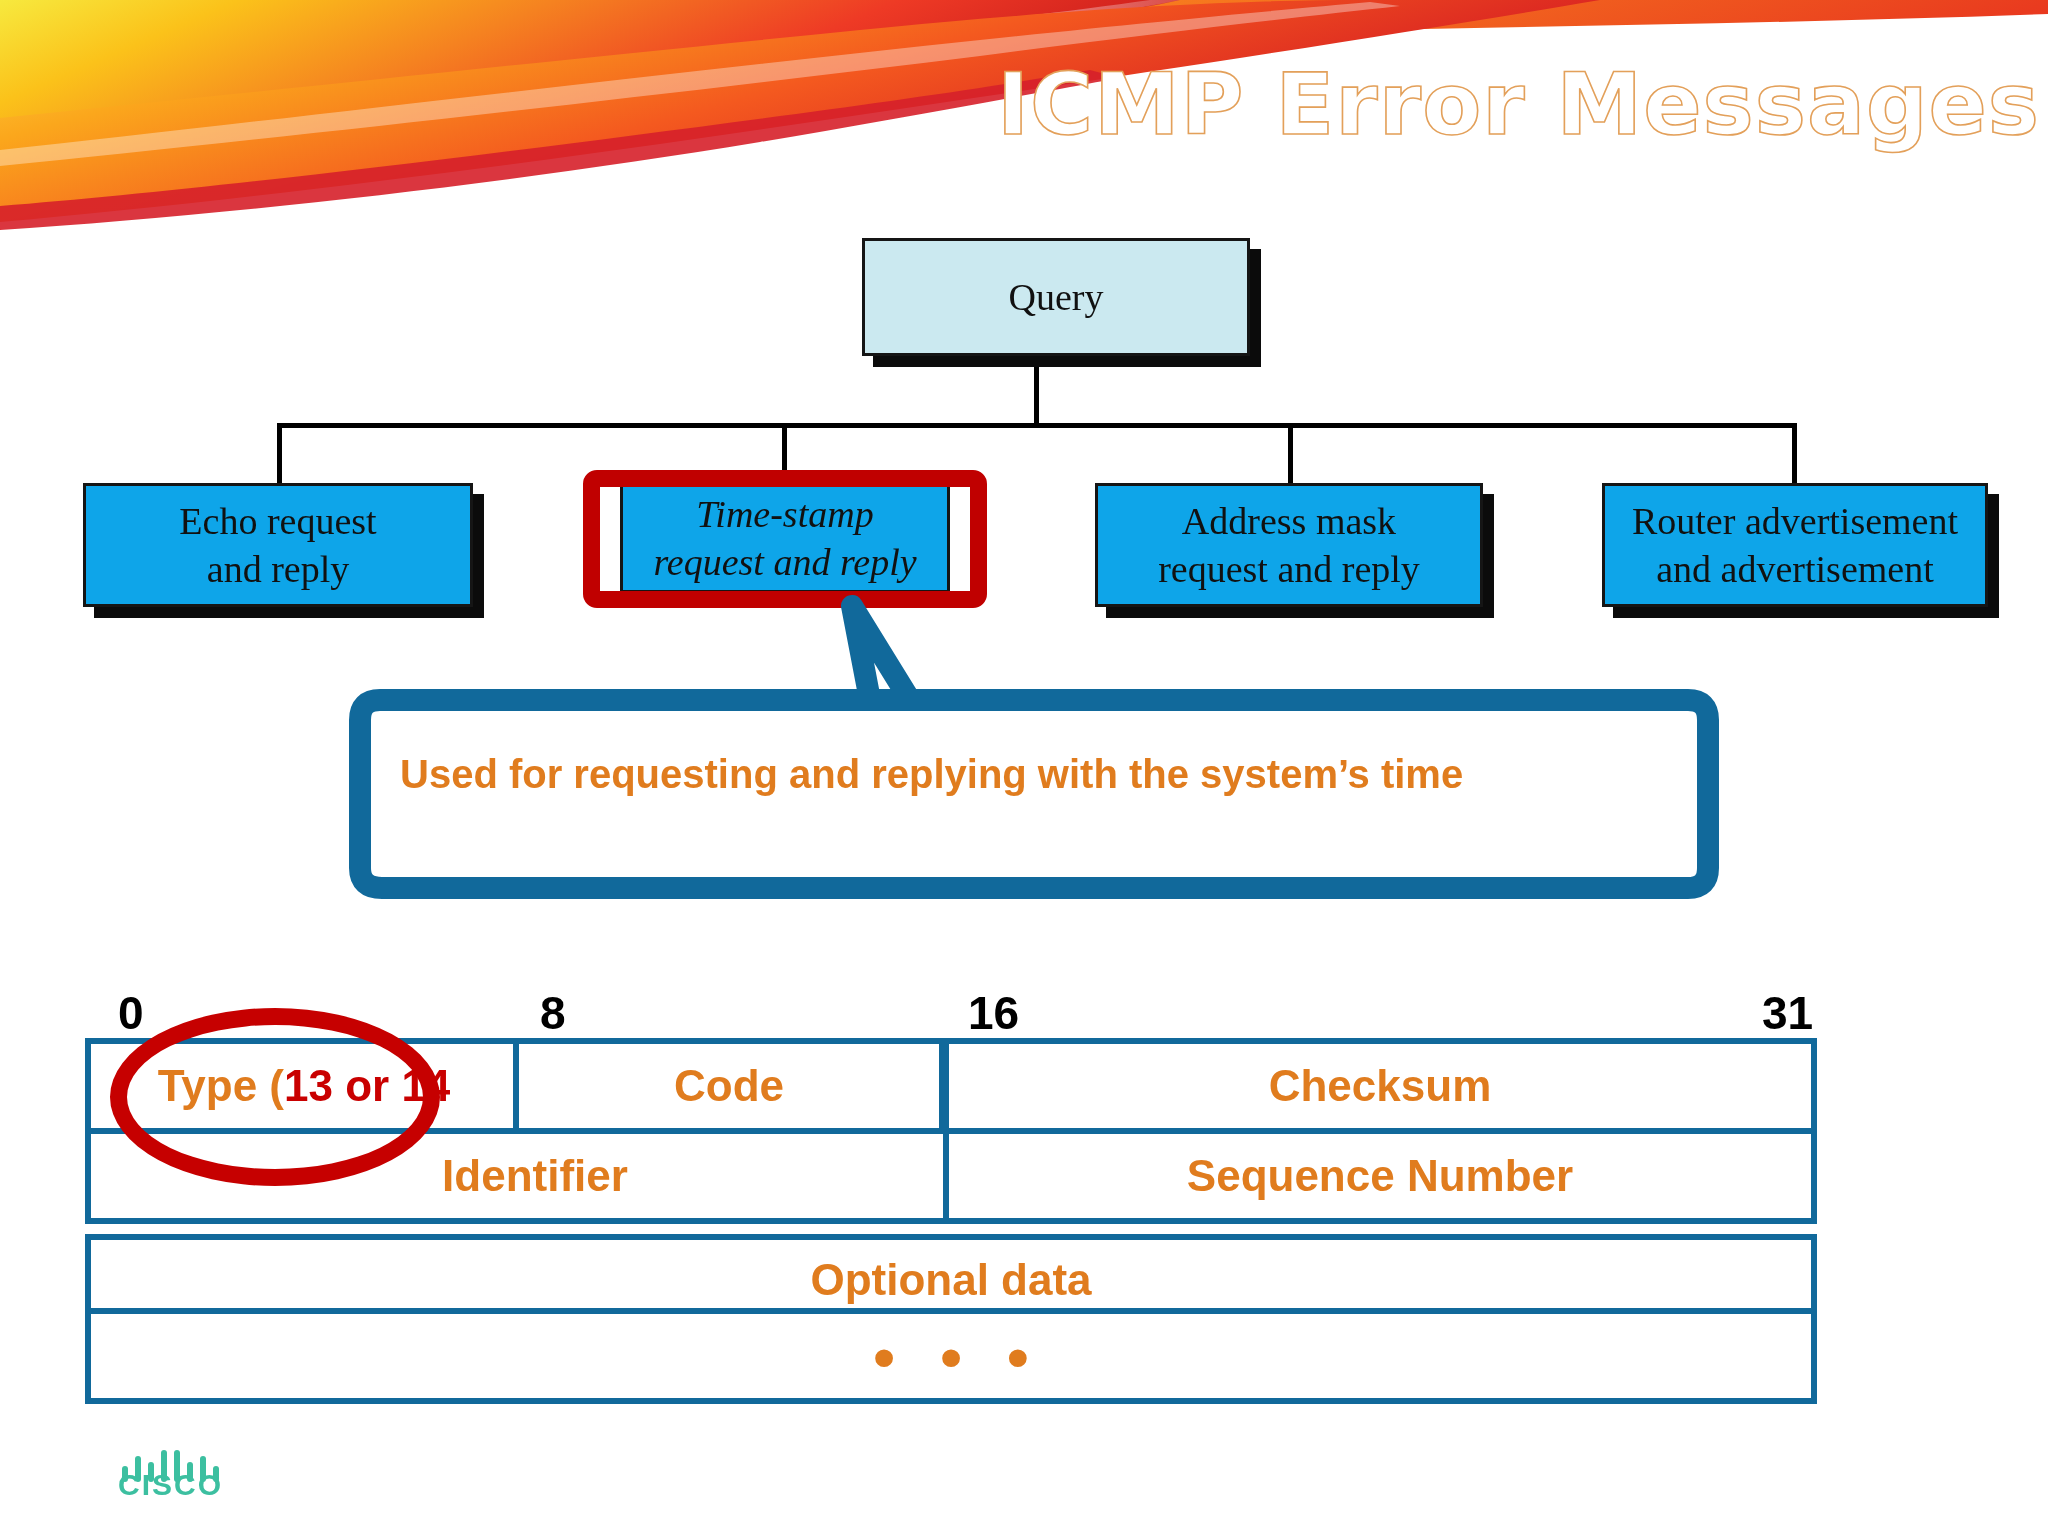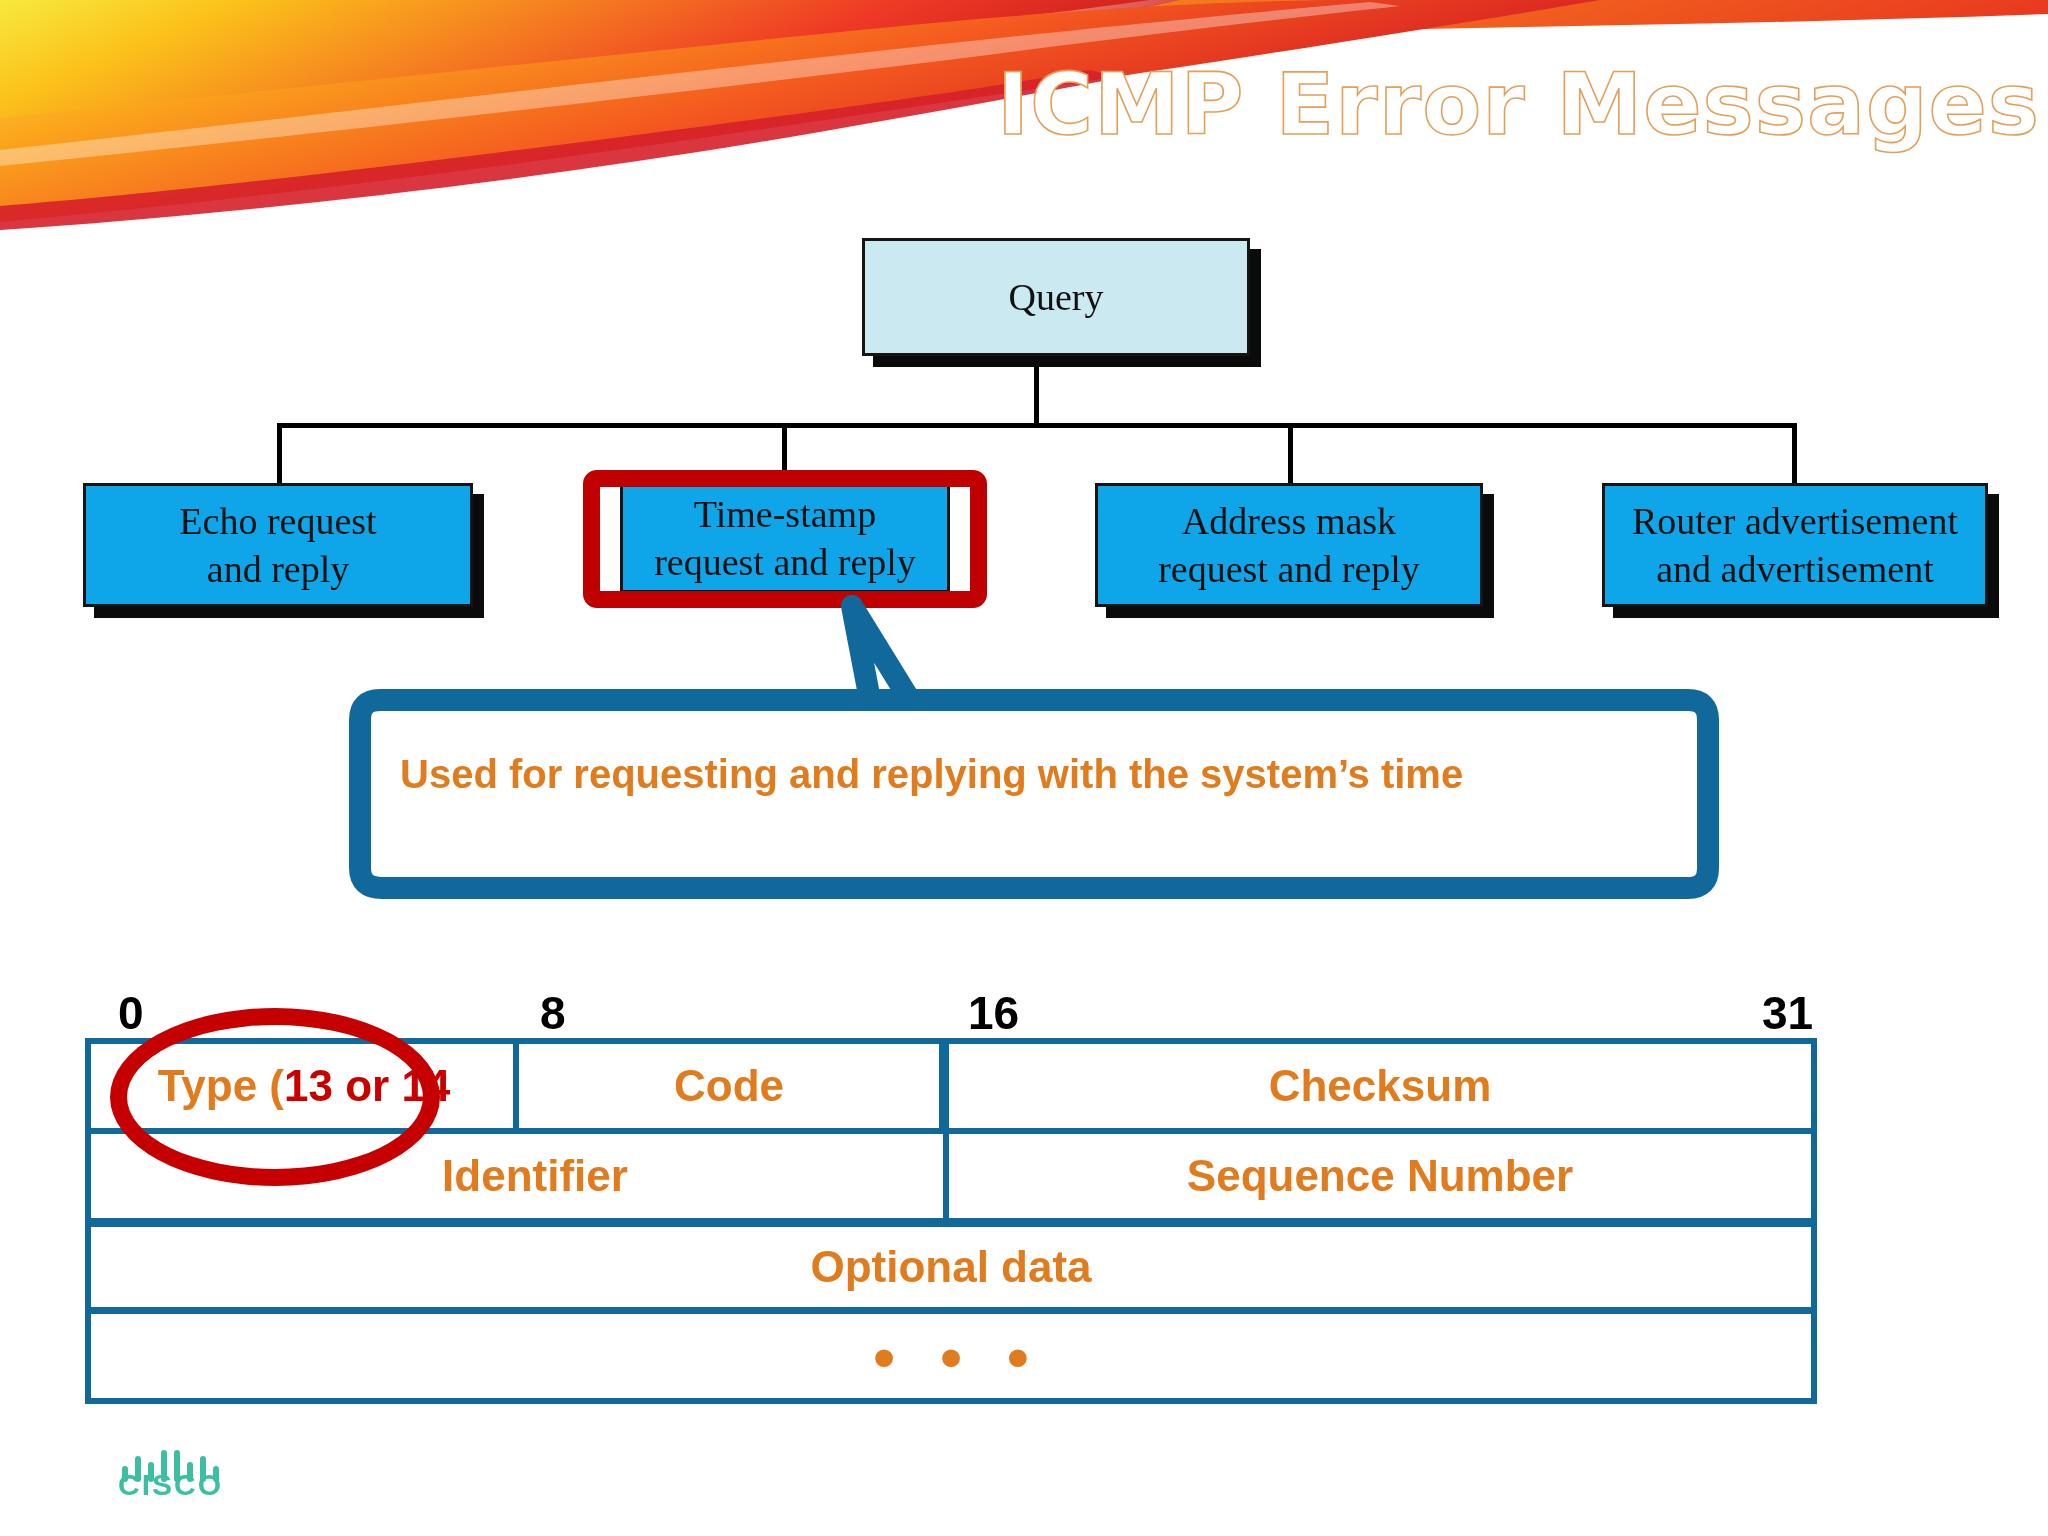--- a/index.html
+++ b/index.html
@@ -186,21 +186,21 @@
     <span class="txt">Query</span>
   </div>
 
   <div class="nodebox" style="left:83px;top:483px;width:390px;height:124px;">
     <span class="txt">
       <span>Echo request</span><br>
       <span>and reply</span>
     </span>
   </div>
 
-  <div class="nodebox" style="left:620px;top:483px;width:330px;height:110px;box-shadow:none;border:3px solid #151515;">
+  <div class="nodebox" style="left:620px;top:483px;width:330px;height:110px;box-shadow:none;border:3px solid #151515;font-style:italic;">
     <span class="txt">
       <span>Time-stamp</span><br>
       <span>request and reply</span>
     </span>
   </div>
   <div id="hl-timestamp" style="left:583px;top:470px;width:404px;height:138px;"></div>
 
   <div class="nodebox" style="left:1095px;top:483px;width:388px;height:124px;">
     <span class="txt">
       <span>Address mask</span><br>
@@ -253,21 +253,21 @@
       <span>Checksum</span>
     </div>
 
     <div class="cell" style="left:0px;top:90px;width:900px;height:96px;">
       <span>Identifier</span>
     </div>
     <div class="cell" style="left:858px;top:90px;width:874px;height:96px;">
       <span>Sequence Number</span>
     </div>
 
-    <div class="cell" style="left:0px;top:183px;width:1732px;height:92px;">
+    <div class="cell" style="left:0px;top:196px;width:1732px;height:92px;">
       <span>Optional data</span>
     </div>
 
     <div class="cell dots" style="left:0px;top:270px;width:1732px;height:96px;">
       <span>• • •</span>
     </div>
   </div>
 
   <div id="red-ellipse"></div>
 

